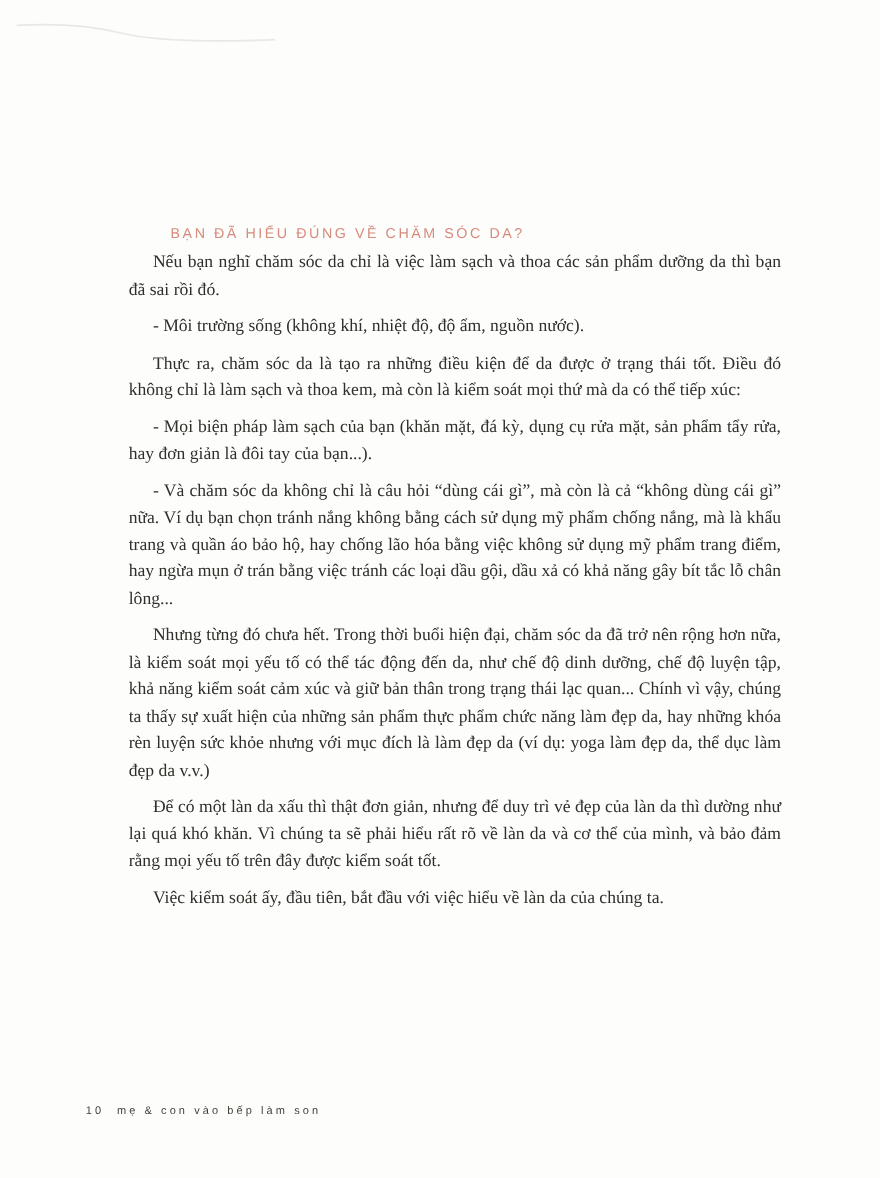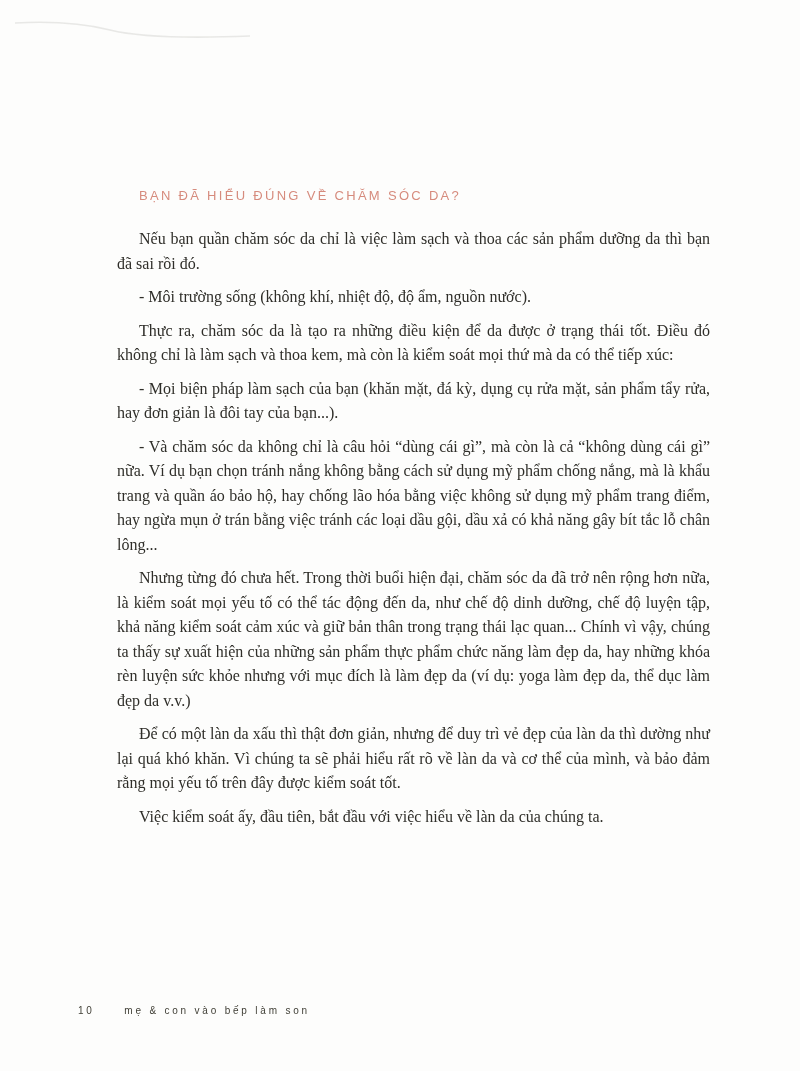--- a/index.html
+++ b/index.html
@@ -19,21 +19,21 @@
   .crease {
     position: absolute;
     left: 0;
     top: 0;
     pointer-events: none;
   }
   .heading {
     position: absolute;
     left: 139px;
     top: 188px;
-    margin: 0;
+    margin: 16px;
     font-family: "Liberation Sans", sans-serif;
     font-weight: 400;
     font-size: 13px;
     line-height: 16px;
     letter-spacing: 2.3px;
     color: var(--heading-color, #d68b7d);
     text-transform: uppercase;
     white-space: nowrap;
   }
   .content {
@@ -55,36 +55,36 @@
     left: 78px;
     top: 1005px;
     font-family: "Liberation Sans", sans-serif;
     font-size: 10px;
     letter-spacing: 2.8px;
     color: var(--footer-color, #403f36);
     white-space: nowrap;
   }
   .footer .pagenum {
     display: inline-block;
-    margin-right: 24px;
+    margin-right: 6px;
   }
 </style>
 </head>
 <body>
 
 <div class="page">
 
   <svg class="crease" width="300" height="60" viewBox="0 0 300 60">
     <path d="M 15 23 Q 70 20 110 30 T 250 36" fill="none" stroke="#e6e6e3" stroke-width="1.6" opacity="0.9"></path>
   </svg>
 
   <h1 class="heading">BẠN ĐÃ HIỂU ĐÚNG VỀ CHĂM SÓC DA?</h1>
 
   <div class="content" id="content">
-      <p class="para">Nếu bạn quần chăm sóc da chỉ là việc làm sạch và thoa các sản phẩm dưỡng da thì bạn đã sai rồi đó.</p>
+      <p class="para">Nếu bạn nghĩ chăm sóc da chỉ là việc làm sạch và thoa các sản phẩm dưỡng da thì bạn đã sai rồi đó.</p>
       <p class="para">- Môi trường sống (không khí, nhiệt độ, độ ẩm, nguồn nước).</p>
       <p class="para">Thực ra, chăm sóc da là tạo ra những điều kiện để da được ở trạng thái tốt. Điều đó không chỉ là làm sạch và thoa kem, mà còn là kiểm soát mọi thứ mà da có thể tiếp xúc:</p>
       <p class="para">- Mọi biện pháp làm sạch của bạn (khăn mặt, đá kỳ, dụng cụ rửa mặt, sản phẩm tẩy rửa, hay đơn giản là đôi tay của bạn...).</p>
       <p class="para">- Và chăm sóc da không chỉ là câu hỏi “dùng cái gì”, mà còn là cả “không dùng cái gì” nữa. Ví dụ bạn chọn tránh nắng không bằng cách sử dụng mỹ phẩm chống nắng, mà là khẩu trang và quần áo bảo hộ, hay chống lão hóa bằng việc không sử dụng mỹ phẩm trang điểm, hay ngừa mụn ở trán bằng việc tránh các loại dầu gội, dầu xả có khả năng gây bít tắc lỗ chân lông...</p>
       <p class="para">Nhưng từng đó chưa hết. Trong thời buổi hiện đại, chăm sóc da đã trở nên rộng hơn nữa, là kiểm soát mọi yếu tố có thể tác động đến da, như chế độ dinh dưỡng, chế độ luyện tập, khả năng kiểm soát cảm xúc và giữ bản thân trong trạng thái lạc quan... Chính vì vậy, chúng ta thấy sự xuất hiện của những sản phẩm thực phẩm chức năng làm đẹp da, hay những khóa rèn luyện sức khỏe nhưng với mục đích là làm đẹp da (ví dụ: yoga làm đẹp da, thể dục làm đẹp da v.v.)</p>
       <p class="para">Để có một làn da xấu thì thật đơn giản, nhưng để duy trì vẻ đẹp của làn da thì dường như lại quá khó khăn. Vì chúng ta sẽ phải hiểu rất rõ về làn da và cơ thể của mình, và bảo đảm rằng mọi yếu tố trên đây được kiểm soát tốt.</p>
       <p class="para">Việc kiểm soát ấy, đầu tiên, bắt đầu với việc hiểu về làn da của chúng ta.</p>
     </div>
 
   <div class="footer">

